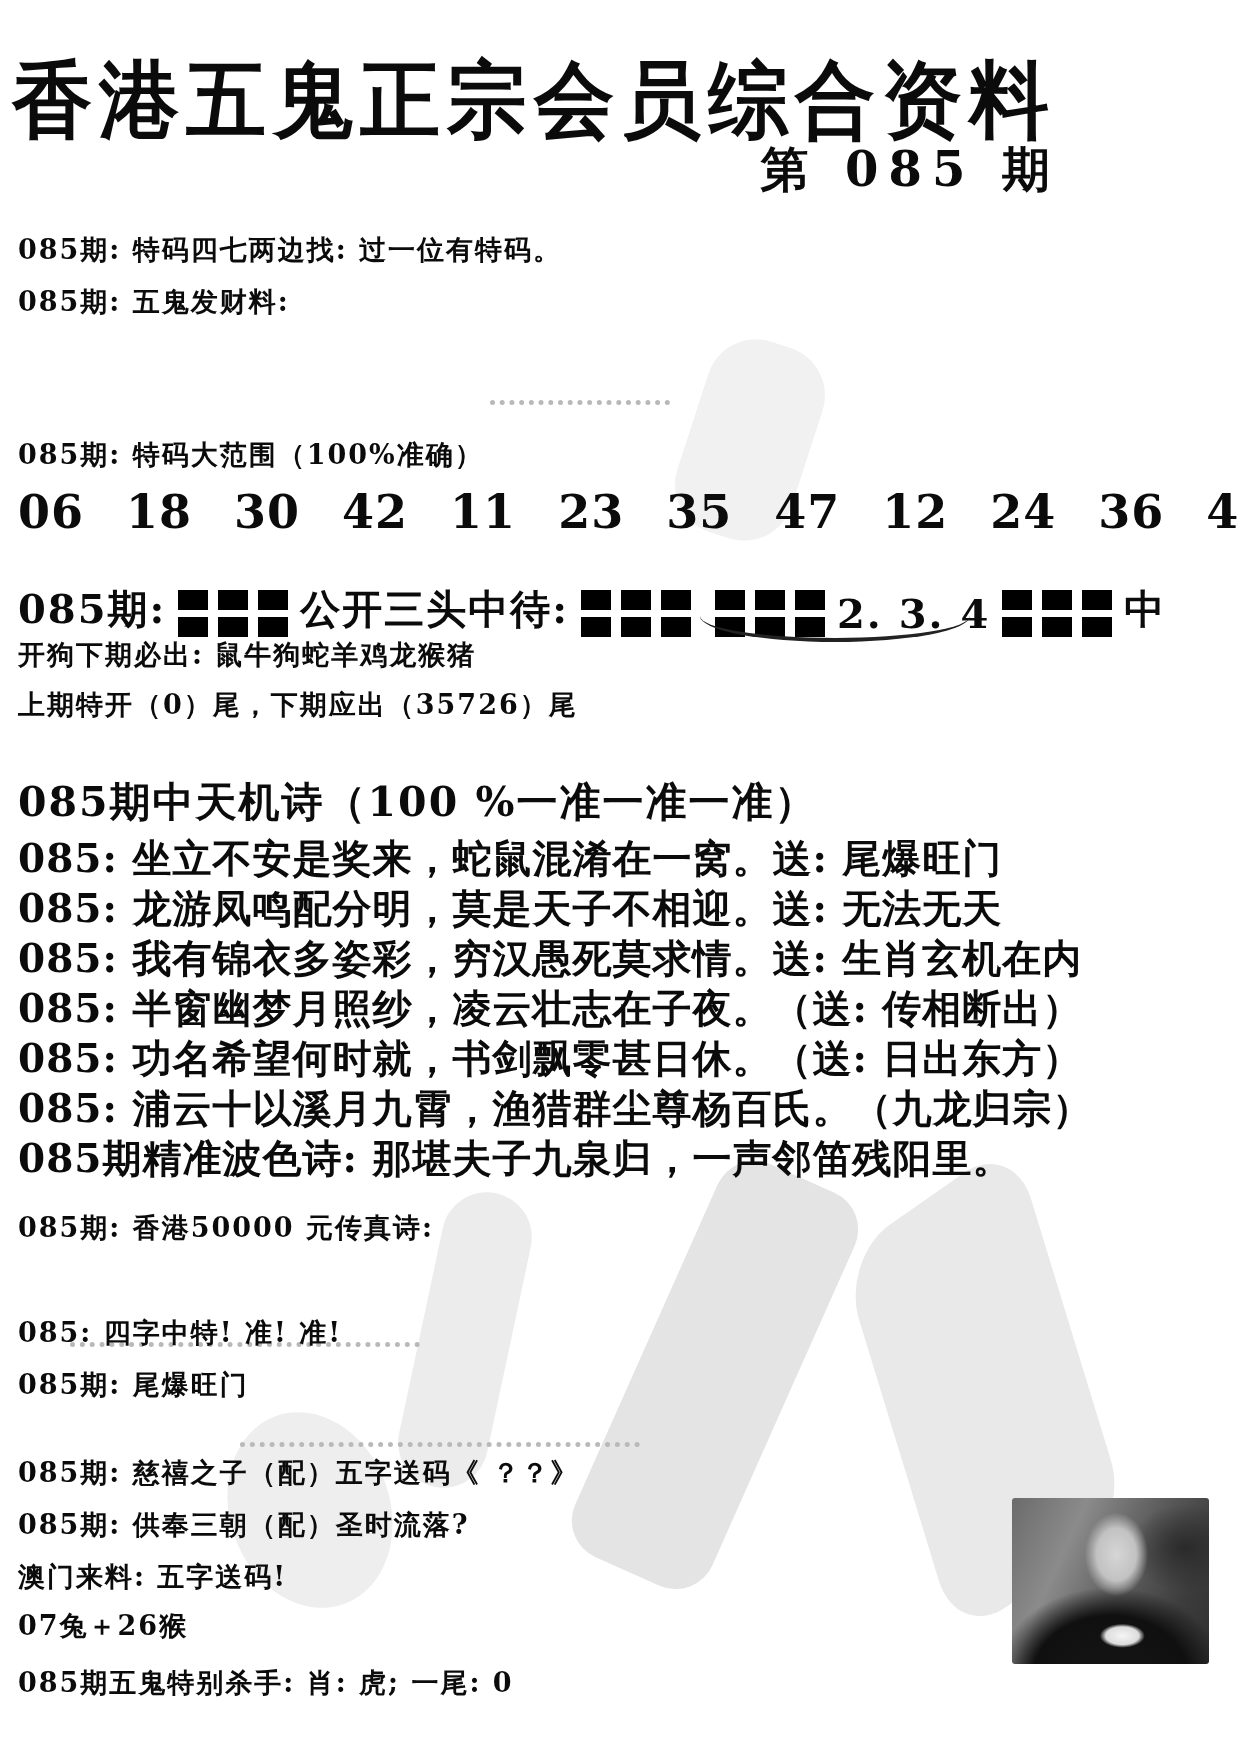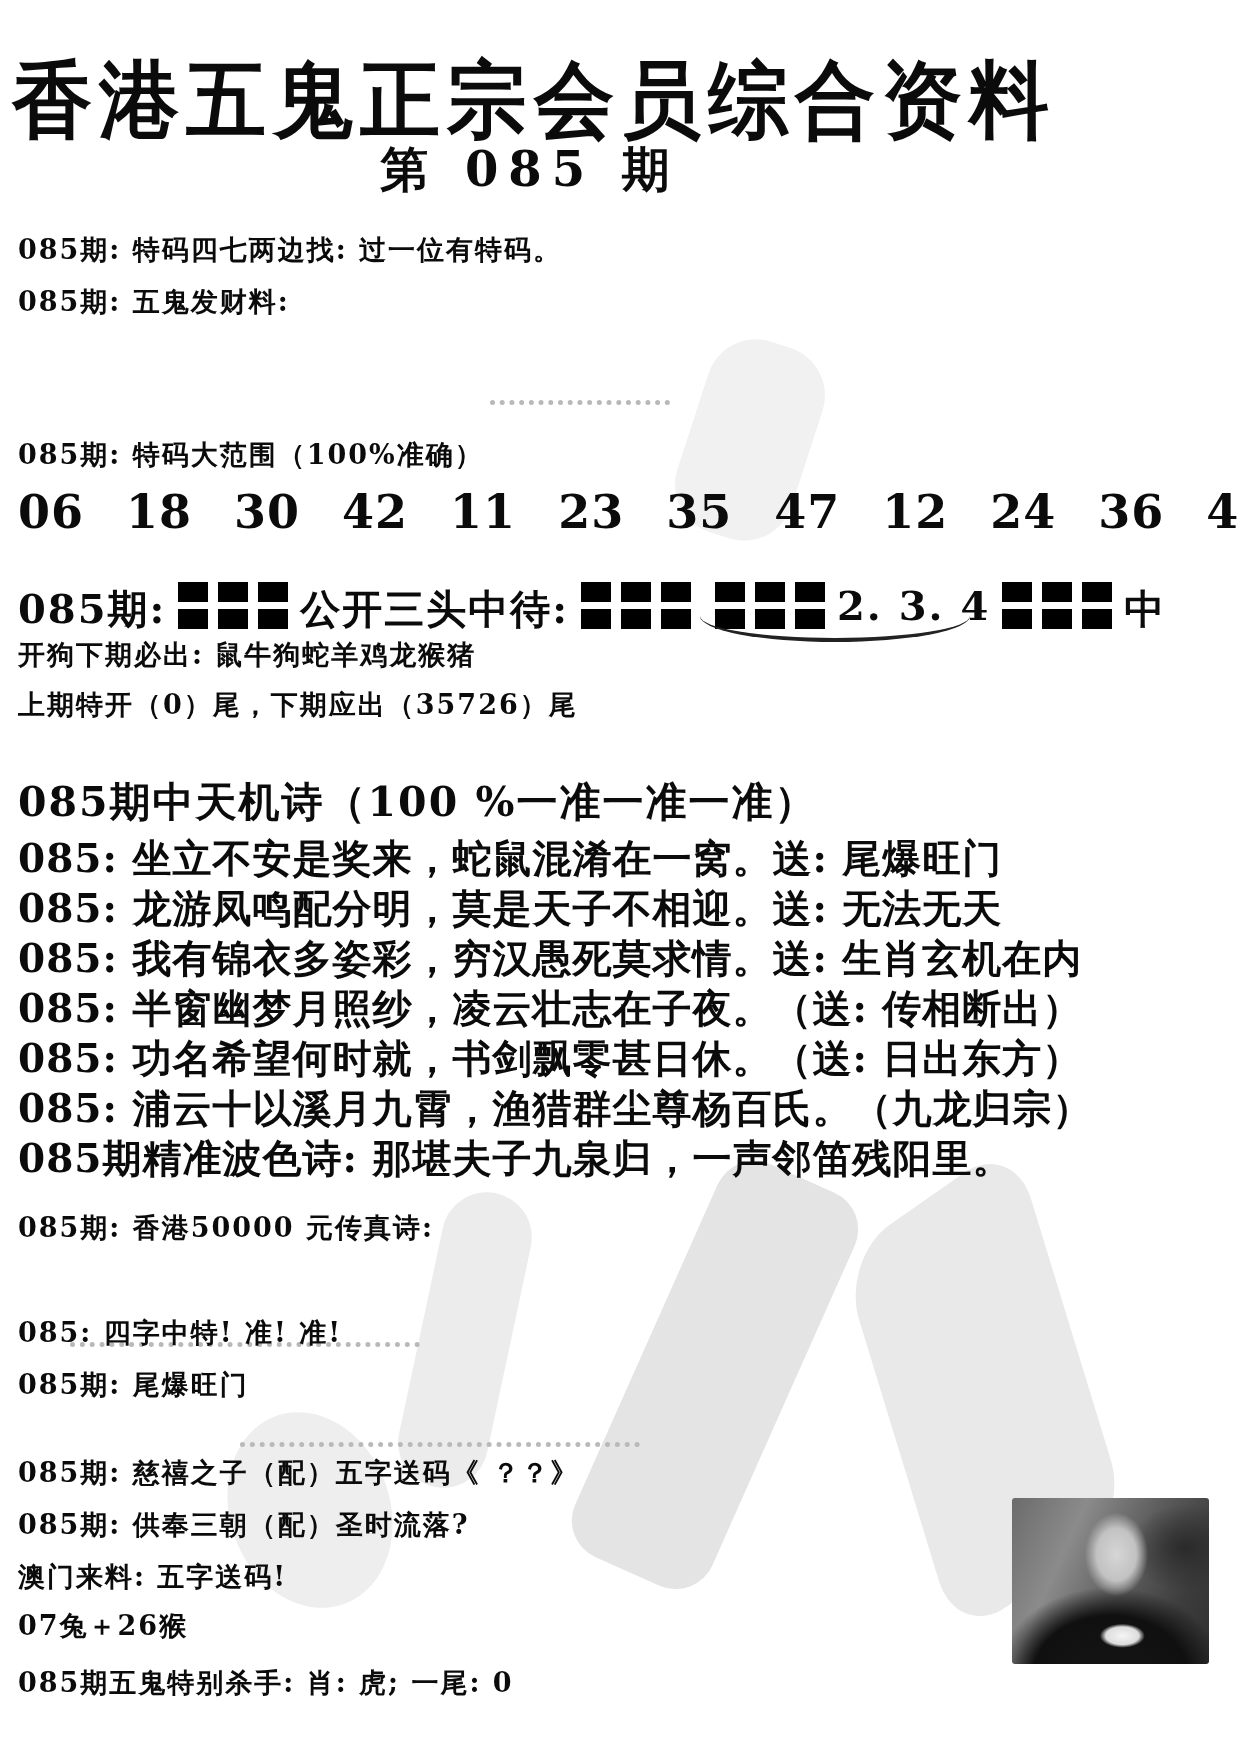--- a/index.html
+++ b/index.html
@@ -5,25 +5,25 @@
   *{margin:0;padding:0;box-sizing:border-box}
   html,body{background:#fff}
   body{width:1240px;height:1754px;position:relative;overflow:hidden;
        font-family:"DejaVu Serif","Liberation Serif",serif;color:#0b0b0b}
   .page{position:absolute;left:0;top:10px;width:1240px;height:1492px;background:#fff}
 
   .line{position:absolute;left:18px;white-space:nowrap;font-weight:700;
         font-size:27px;letter-spacing:2px;z-index:3}
   .title{left:12px;top:38px;font-size:80px;letter-spacing:7px;font-weight:700;
          transform:scaleY(1.05)}
-  .issue{left:0;top:128px;width:1060px;text-align:center;font-size:48px;letter-spacing:10px}
+  .issue{left:0;top:128px;width:1060px;text-align:right;font-size:48px;letter-spacing:10px}
 
   .nums{font-size:46px;font-weight:700;letter-spacing:1px;word-spacing:25px}
 
-  .bars-line{top:572px;font-size:40px;display:flex;align-items:flex-start}
+  .bars-line{top:572px;font-size:40px;display:flex;align-items:flex-end}
   .bars{display:inline-grid;grid-template-columns:repeat(3,30px);grid-auto-rows:20px;
         gap:7px 10px;margin:0 12px;vertical-align:middle}
   .bars i{display:block;background:#000}
   .swoosh{position:absolute;left:700px;top:606px;width:270px;height:26px;
           border-bottom:4px solid #222;border-radius:0 0 50% 50%/0 0 100% 100%;z-index:4}
 
   .poem{font-size:39px;letter-spacing:1px}
 
   .dotted{position:absolute;height:0;border-top:5px dotted #b9b9b9;z-index:2}
 

